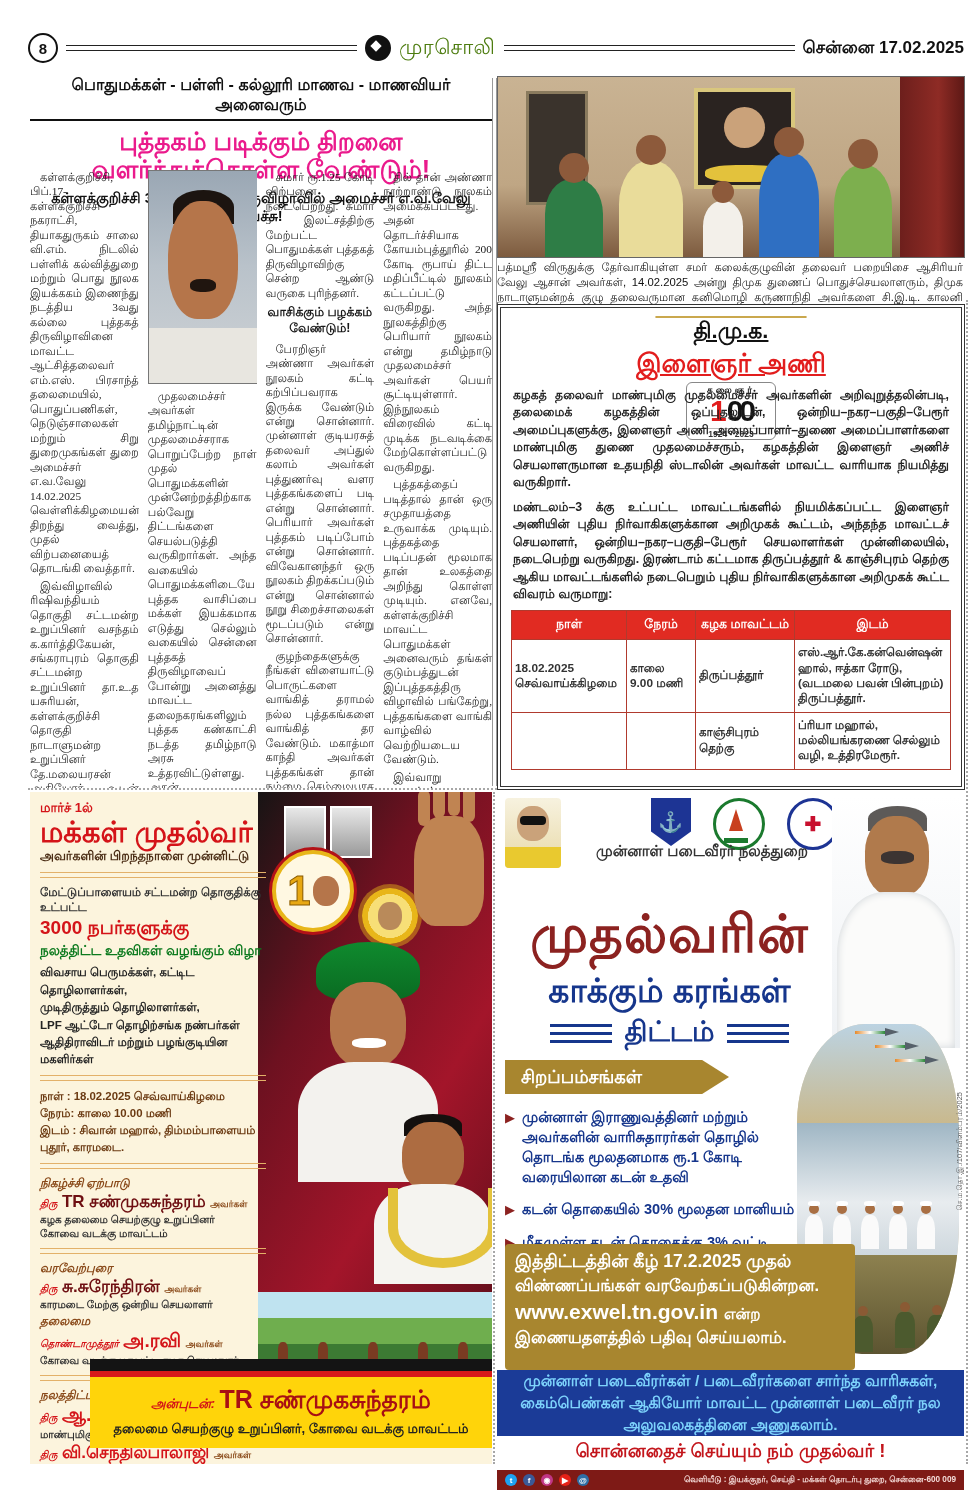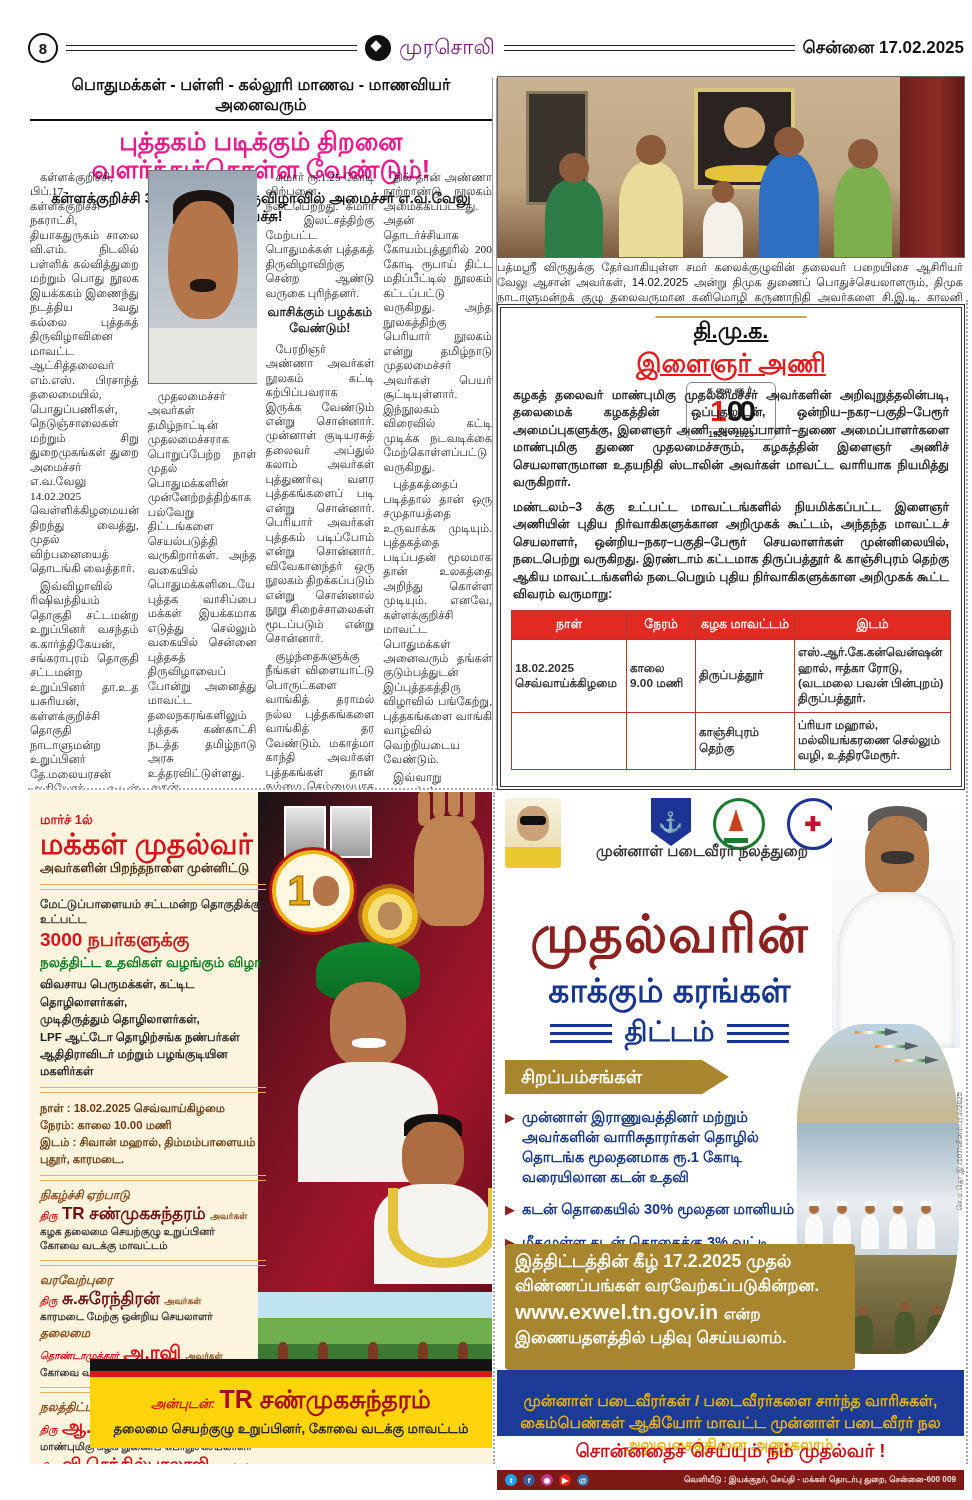--- a/index.html
+++ b/index.html
@@ -3,21 +3,21 @@
 <meta charset="utf-8">
 <style>
   html,body{margin:0;padding:0;background:#fff;}
   body{width:972px;height:1500px;position:relative;font-family:"Liberation Sans",sans-serif;color:#111;overflow:hidden;}
   
   .hdr{position:absolute;left:28px;top:34px;width:936px;height:28px;display:flex;align-items:center;gap:8px;}
   .pgnum{width:26px;height:26px;border:2px solid #111;border-radius:50%;display:flex;align-items:center;justify-content:center;font-weight:bold;font-size:15px;}
   .hline{flex:1;height:4px;border-top:1.5px solid #222;border-bottom:1.5px solid #222;}
   .mlogo{width:22px;height:22px;border:2px solid #111;border-radius:50%;background:#111;position:relative;flex:0 0 auto;}
   .mlogo i{position:absolute;left:5px;top:5px;width:8px;height:8px;background:#fff;transform:rotate(45deg);}
-  .mast{font-size:21px;color:#701a75;letter-spacing:.5px;}
+  .mast{font-size:21px;color:#4d7c0f;letter-spacing:.5px;}
   .eddate{font-weight:bold;font-size:17px;white-space:nowrap;}
   
   .arthead{position:absolute;left:30px;top:76px;width:462px;text-align:center;}
   .kicker{display:inline-block;font-weight:bold;font-size:16px;border-bottom:2px solid #111;padding-bottom:3px;}
   .headline{margin-top:7px;font-weight:800;font-size:25px;line-height:1.1;color:#ea1a8c;}
   .subhead{margin-top:7px;font-weight:bold;font-size:14.5px;}
   
   .artbody{position:absolute;left:30px;top:170px;width:462px;height:618px;display:flex;gap:9px;font-family:"Liberation Serif",serif;font-size:11.4px;line-height:1.27;text-align:justify;color:#1a1a1a;overflow:hidden;}
   .acol{flex:1;overflow:hidden;min-width:0;}
   .acol p{margin:0 0 3px;text-indent:10px;}
@@ -83,21 +83,21 @@
   .turban-man .sh{position:absolute;left:10px;top:120px;width:140px;height:120px;background:#f3f2ee;border-radius:40% 40% 0 0;}
   .hand{position:absolute;right:8px;top:24px;width:70px;height:110px;background:#c08452;border-radius:40% 40% 30% 30%;}
   .hand i{position:absolute;top:-26px;width:12px;height:36px;background:#c08452;border-radius:8px;}
   .man2{position:absolute;left:110px;top:330px;width:130px;height:170px;}
   .man2 .fa{position:absolute;left:34px;top:0;width:62px;height:70px;background:#ad6c41;border-radius:44%;}
   .man2 .hh{position:absolute;left:36px;top:-8px;width:58px;height:22px;background:#14100e;border-radius:50% 50% 0 0;}
   .man2 .sh{position:absolute;left:6px;top:62px;width:118px;height:100px;background:#f5f4f0;border-radius:40% 40% 0 0;}
   .man2 .ga{position:absolute;left:20px;top:66px;width:90px;height:70px;border:10px solid #e3c23c;border-top:none;border-radius:0 0 50% 50%;}
   .field{position:absolute;left:228px;top:500px;right:0;height:86px;background:linear-gradient(180deg,#bfe3f0 0 30%,#6fae4e 30% 60%,#3c7a33 60% 100%);}
   .field i{position:absolute;bottom:18px;width:10px;height:18px;background:#7a3b22;border-radius:40% 40% 0 0;}
-  .lad-txt{position:absolute;left:10px;top:20px;width:226px;}
+  .lad-txt{position:absolute;left:10px;top:8px;width:226px;}
   .lad-note{font-weight:800;font-size:13px;color:#d41419;}
   .lad-title{font-weight:800;font-size:29px;color:#d41419;white-space:nowrap;line-height:1.05;}
   .lad-sub{font-weight:700;font-size:12.5px;color:#4a2c14;margin-top:2px;}
   .ldiv{height:4px;border-top:1.5px solid #e3b169;border-bottom:1.5px solid #e3b169;margin:7px 0;}
   .lad-l1{font-weight:700;font-size:11.6px;color:#333;margin-top:2px;}
   .lad-l2{font-weight:800;font-size:19px;color:#d41419;margin:2px 0;}
   .lad-l3{font-weight:800;font-size:13.5px;color:#0c7a1e;margin-bottom:3px;}
   .lad-ben{font-weight:600;font-size:11.6px;color:#222;line-height:1.5;}
   .lad-sched{font-weight:700;font-size:11.4px;color:#6b3a12;line-height:1.5;}
   .role{font-style:italic;font-size:12px;color:#8a4a1a;font-weight:700;margin-top:2px;font-family:"Liberation Serif",serif;}
@@ -153,21 +153,21 @@
   .soldier::before{content:"";position:absolute;left:5px;top:-10px;width:10px;height:10px;border-radius:50%;background:#8a5a34;}
   .jet{position:absolute;width:0;height:0;border-left:14px solid #56606a;border-top:4px solid transparent;border-bottom:4px solid transparent;}
   .jet i{position:absolute;left:-44px;top:-1.5px;width:30px;height:3px;background:linear-gradient(90deg,#e58a2b,#ffffff,#2e8b3a);}
   .sidenote{position:absolute;right:0px;top:300px;writing-mode:vertical-rl;transform:rotate(180deg);font-size:7.5px;color:#555;}
   .goldbox{position:absolute;left:8px;top:452px;width:330px;height:112px;background:#a8862f;border-radius:4px;color:#fff;padding:7px 10px;}
   .gb1{font-weight:800;font-size:17.5px;}
   .gb2{font-weight:800;font-size:16.5px;margin-top:3px;}
   .gb3{font-weight:800;font-size:21px;margin-top:3px;}
   .gb3 .sm{font-size:15px;}
   .gb4{font-weight:800;font-size:16.5px;margin-top:3px;}
-  .navybox{position:absolute;left:0;top:578px;width:467px;background:#1b3b97;color:#eab308;text-align:center;font-weight:800;font-size:15.5px;line-height:1.42;padding:20px 14px;box-sizing:border-box;height:66px;}
+  .navybox{position:absolute;left:0;top:578px;width:467px;background:#1b3b97;color:#7dd3fc;text-align:center;font-weight:800;font-size:15.5px;line-height:1.42;padding:0 14px;box-sizing:border-box;height:66px;}
   .rslogan{position:absolute;left:0;top:648px;width:467px;text-align:center;font-weight:800;font-size:18.5px;color:#c3161c;}
   .rstrip{position:absolute;left:0;top:678px;width:467px;height:20px;background:#7e1a16;display:flex;align-items:center;justify-content:space-between;padding:0 8px;box-sizing:border-box;}
   .socials{display:flex;gap:6px;align-items:center;}
   .soc{width:12px;height:12px;border-radius:50%;color:#fff;font-size:8px;display:flex;align-items:center;justify-content:center;font-weight:bold;}
   .pubtxt{color:#f3d9d6;font-size:8.2px;font-weight:600;}
   
   .rad{height:700px;}
 </style>
 </head>
 <body>

